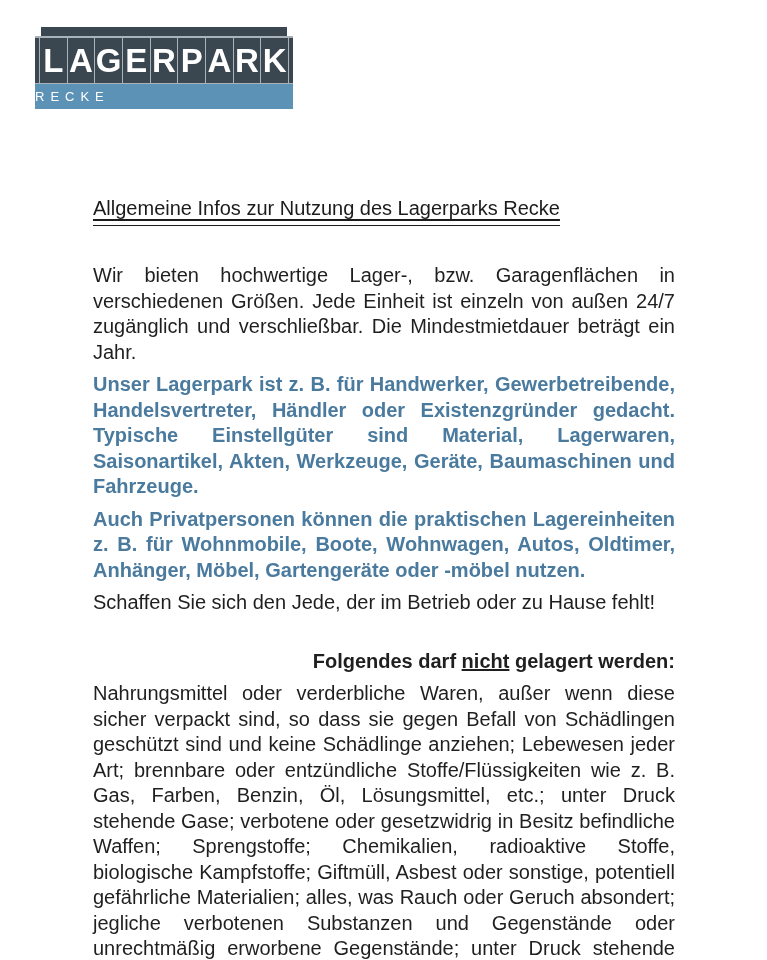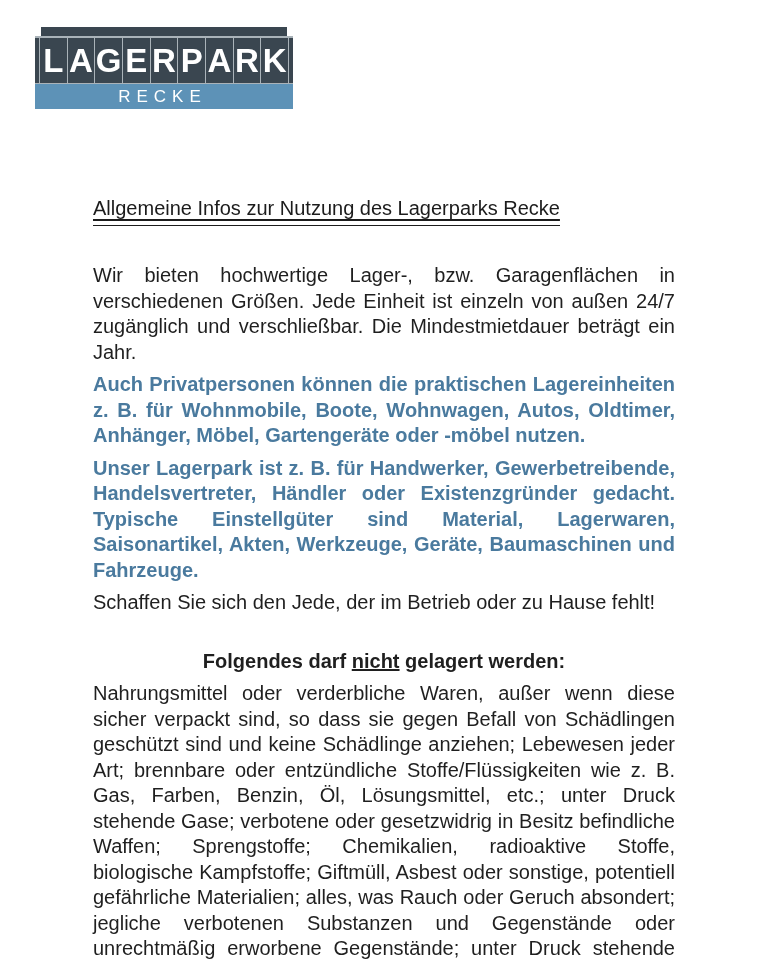--- a/index.html
+++ b/index.html
@@ -22,22 +22,22 @@
   }
   .logo-cell {
     flex: 1; display: flex; align-items: center; justify-content: center;
     border-right: 1.5px solid #aab3b9;
     color: #ffffff; font-weight: 700; font-size: 33px; line-height: 45px;
   }
   .logo-cell:first-child { border-left: 1.5px solid #aab3b9; }
   .logo-sep { height: 1px; background: #aab3b9; }
   .logo-blue {
     height: 25px; background: #5d92b7; color: #ffffff;
-    font-size: 17px; letter-spacing: 6px; line-height: 25px;
-    text-align: center; padding-right: 3px;
+    font-size: 13px; letter-spacing: 6px; line-height: 25px;
+    text-align: left; padding-right: 3px;
   }
 
   
   .title {
     margin: 83px 92px 0 93px;
     font-size: 20px; line-height: 32px; color: #1c1c1c;
     white-space: nowrap;
   }
   .title-text {
     text-decoration: underline;
@@ -49,21 +49,21 @@
 
   
   .content { margin: 0 92px 0 93px; }
   .content p {
     font-size: 20px; line-height: 25.5px;
     text-align: justify; margin: 7px 0 0 0;
     hyphens: none;
   }
   p.intro { margin-top: 39px; }
   p.blue { color: #4a7a9e; font-weight: 700; }
-  p.heading { font-weight: 700; margin-top: 33px; text-align: center; }
+  p.heading { font-weight: 700; margin-top: 33px; text-align: right; }
   .u { text-decoration: underline; }
 </style>
 </head>
 <body>
 
 <div class="page">
 
   <div class="logo">
     <div class="logo-strip"></div>
     <div class="logo-line"></div>
@@ -102,23 +102,23 @@
     </div>
   </div>
 
   <div class="title">
     <span class="title-text">Allgemeine Infos zur Nutzung des Lagerparks Recke</span>
   </div>
 
   <div class="content">
     <p class="intro">Wir bieten hochwertige Lager-, bzw. Garagenflächen in verschiedenen Größen. Jede Einheit ist einzeln von außen 24/7 zugänglich und verschließbar. Die Mindestmietdauer beträgt ein Jahr.</p>
 
+    <p class="blue">Unser Lagerpark ist z. B. für Handwerker, Gewerbetreibende, Handelsvertreter, Händler oder Existenzgründer gedacht. Typische Einstellgüter sind Material, Lagerwaren, Saisonartikel, Akten, Werkzeuge, Geräte, Baumaschinen und Fahrzeuge.</p>
+
     <p class="blue">Auch Privatpersonen können die praktischen Lagereinheiten z. B. für Wohnmobile, Boote, Wohnwagen, Autos, Oldtimer, Anhänger, Möbel, Gartengeräte oder -möbel nutzen.</p>
-
-    <p class="blue">Unser Lagerpark ist z. B. für Handwerker, Gewerbetreibende, Handelsvertreter, Händler oder Existenzgründer gedacht. Typische Einstellgüter sind Material, Lagerwaren, Saisonartikel, Akten, Werkzeuge, Geräte, Baumaschinen und Fahrzeuge.</p>
 
     <p>Schaffen Sie sich den Jede, der im Betrieb oder zu Hause fehlt!</p>
 
     <p class="heading"><span>Folgendes darf </span><span class="u">nicht</span><span> gelagert werden:</span></p>
 
     <p>Nahrungsmittel oder verderbliche Waren, außer wenn diese sicher verpackt sind, so dass sie gegen Befall von Schädlingen geschützt sind und keine Schädlinge anziehen; Lebewesen jeder Art; brennbare oder entzündliche Stoffe/Flüssigkeiten wie z. B. Gas, Farben, Benzin, Öl, Lösungsmittel, etc.; unter Druck stehende Gase; verbotene oder gesetzwidrig in Besitz befindliche Waffen; Sprengstoffe; Chemikalien, radioaktive Stoffe, biologische Kampfstoffe; Giftmüll, Asbest oder sonstige, potentiell gefährliche Materialien; alles, was Rauch oder Geruch absondert; jegliche verbotenen Substanzen und Gegenstände oder unrechtmäßig erworbene Gegenstände; unter Druck stehende Gase; Materialien, die durch Emissionen Dritte beeinträchtigen könnten. Ausdrücklich untersagt ist die Lagerung von Gütern, die folgende Eigenschaften aufweisen: Feuer oder explosionsgefährlich, strahlend, zur Selbstzündung neigend, giftig, ätzend, übelriechend. In dem Raum darf nur trockenes Stückgut eingelagert werden. Strengstens untersagt ist die Lagerung illegaler Stoffe, egal welcher Art, z.B. Drogen, Suchtstoffe, Abfallstoffe, Sondermüll. Des Weiteren sind Güter von der Lagerung ausgeschlossen, die verderben, verfaulen oder Ungeziefer anlocken. Lebende Wesen, egal welcher Art, sind ebenfalls von der Lagerung ausgeschlossen.</p>
 
   </div>
 
 </div>

